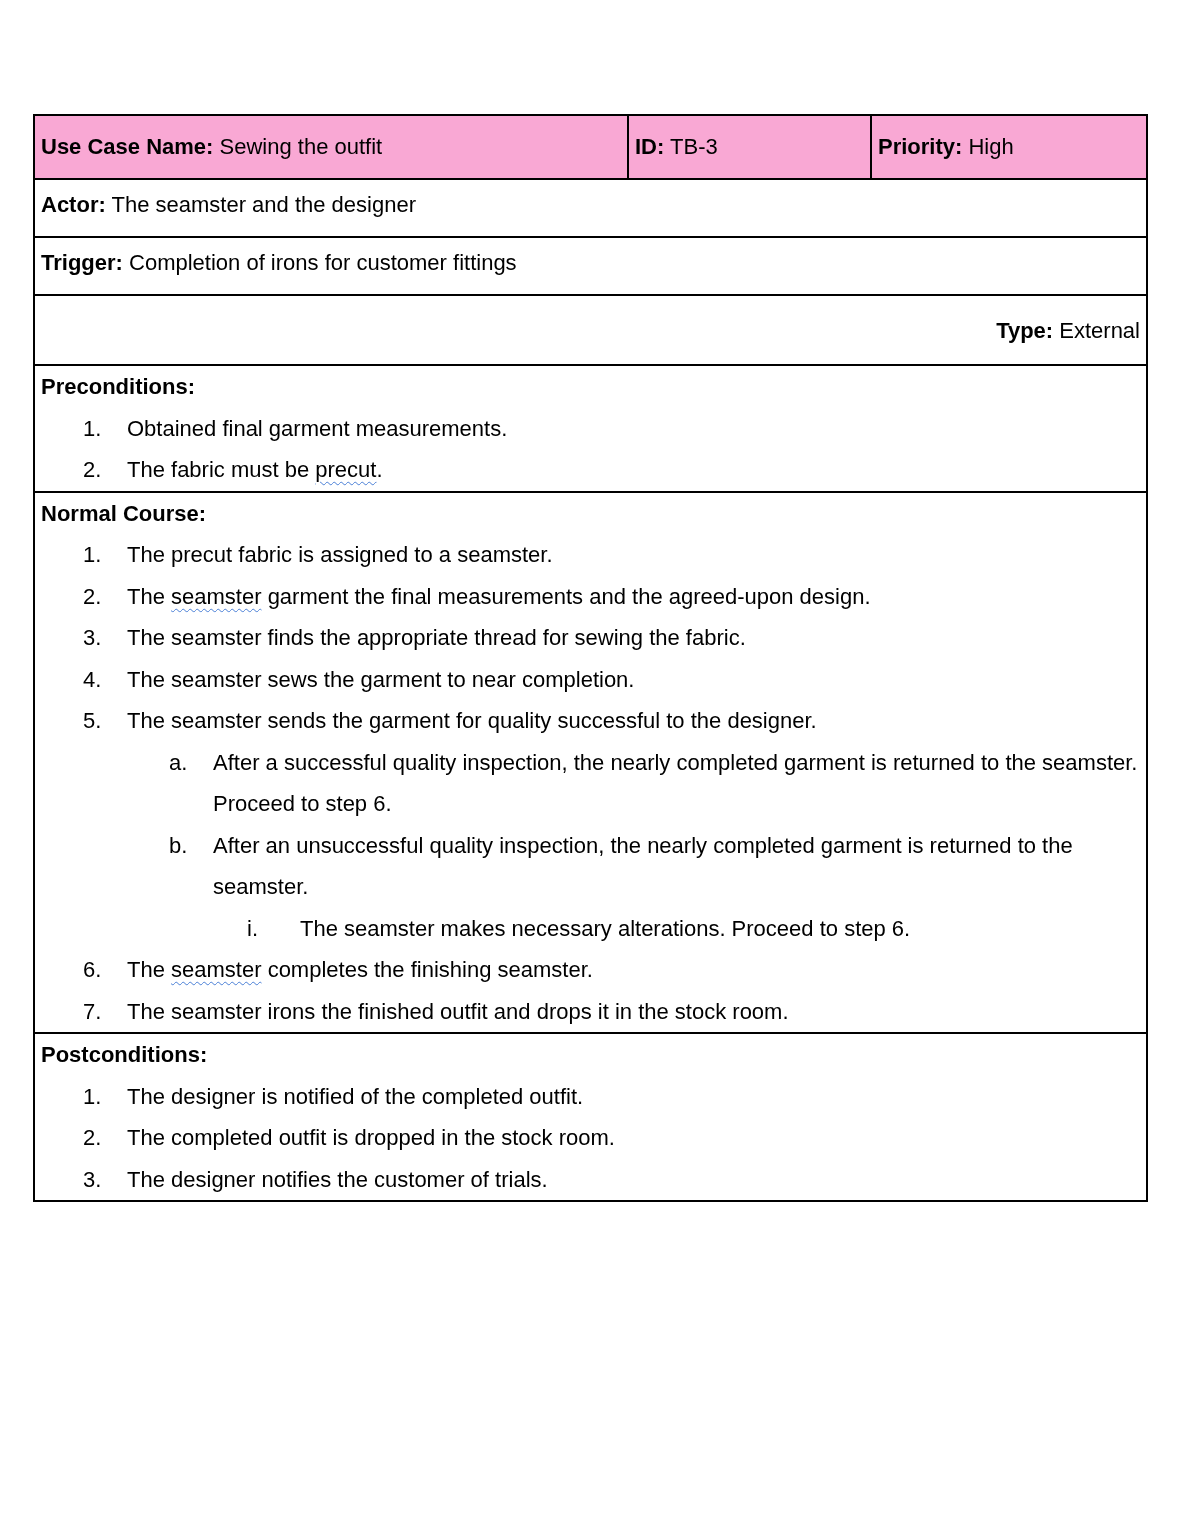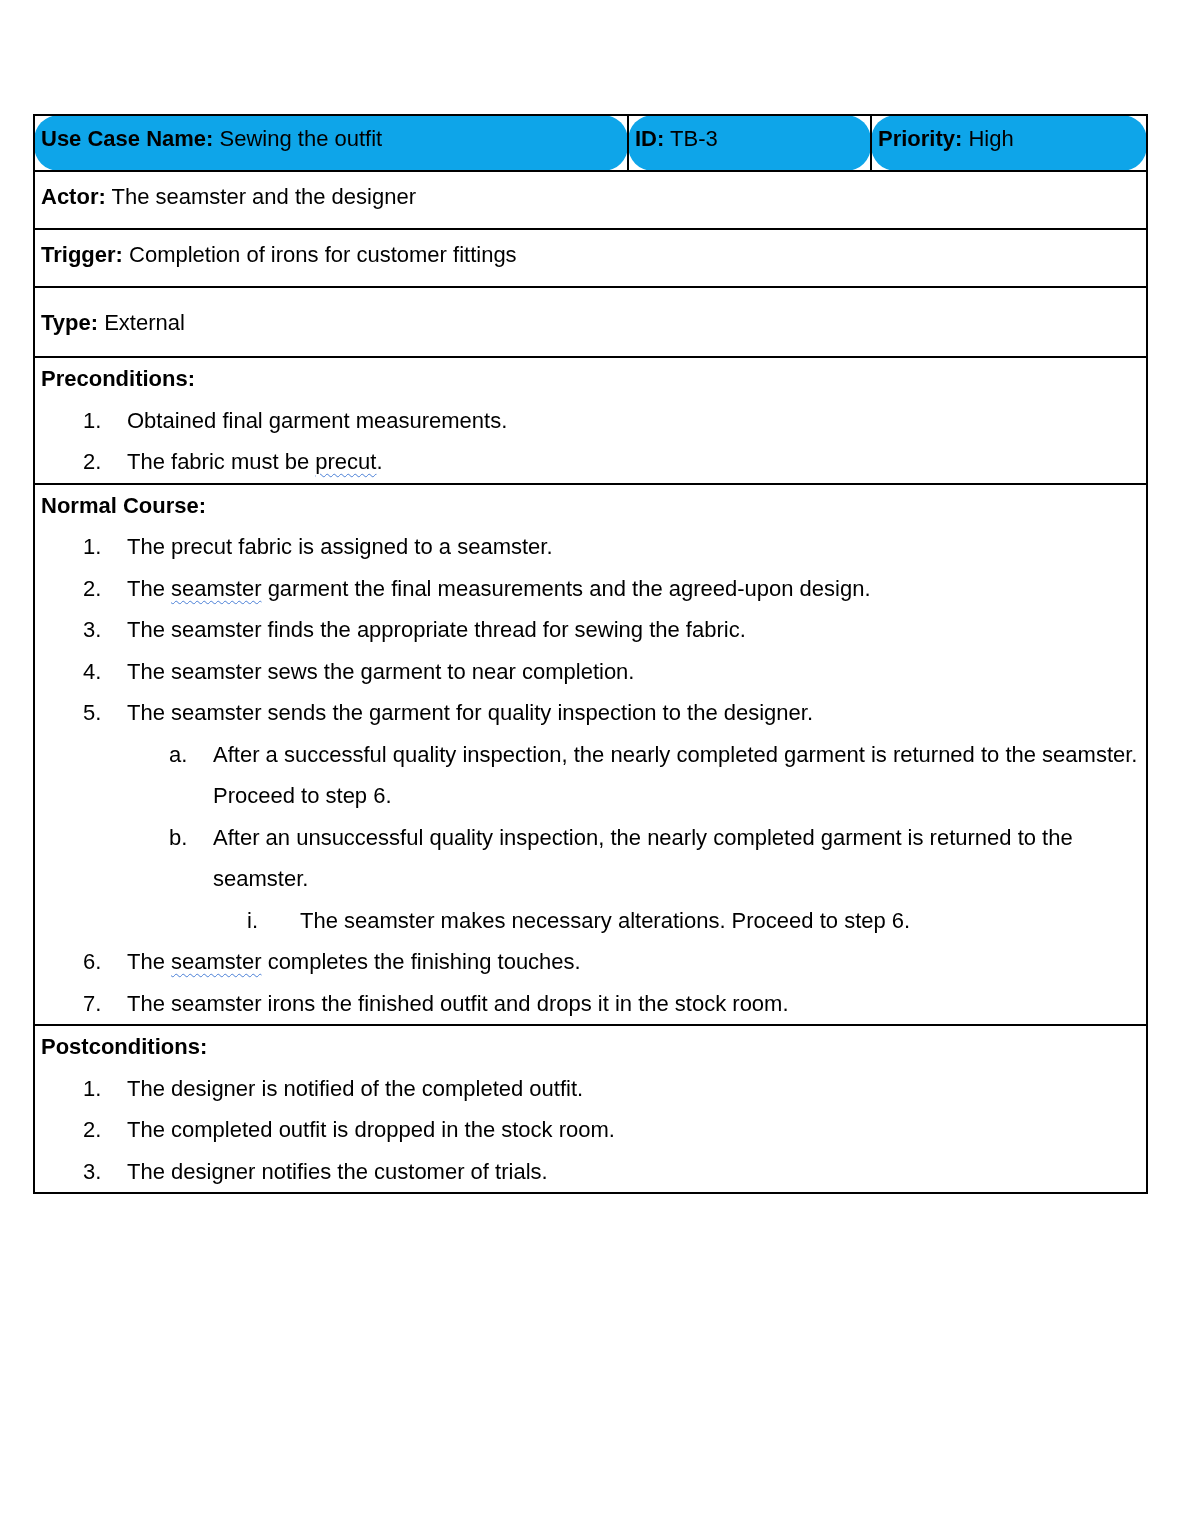--- a/index.html
+++ b/index.html
@@ -1,21 +1,21 @@
 <!DOCTYPE html>
 <html><head>
 <meta charset="utf-8">
 <style>
   html, body { margin: 0; padding: 0; background: #ffffff; }
   body { width: 1180px; height: 1538px; position: relative; font-family: "Liberation Sans", sans-serif; color: #000; }
   .uc-table { position: absolute; left: 33px; top: 114px; width: 1113px; border-collapse: collapse; table-layout: fixed; }
   .uc-table td { border: 2px solid #000; padding: 0 6px; vertical-align: top; font-size: 22px; line-height: 41.5px; }
-  .uc-table tr.head td { background: #0ea5e9; height: 52px; vertical-align: top; padding-top: 2px; line-height: 41px; border-radius: 25px; }
+  .uc-table tr.head td { background: #f9a8d4; height: 52px; vertical-align: top; padding-top: 10px; line-height: 41px; }
   .uc-table tr.simple td { height: 52px; padding-top: 4px; line-height: 41px; }
-  .uc-table tr.type td { height: 70px; padding-top: 14px; line-height: 41px; box-sizing: border-box; }
+  .uc-table tr.type td { height: 70px; padding-top: 14px; line-height: 41px; box-sizing: border-box; text-align: right; }
   b { font-weight: bold; }
   ol { margin: 0; padding: 0; list-style: none; }
   .li { position: relative; padding-left: 86px; }
   .li .num { position: absolute; left: 42px; width: 40px; }
   .sub .li { padding-left: 172px; }
   .sub .li .num { left: 128px; }
   .subsub .li { padding-left: 259px; }
   .subsub .li .num { left: 206px; }
   .spell { text-decoration: underline wavy #4a7fd6; text-decoration-thickness: 1px; text-underline-offset: 4px; }
   .block { padding-bottom: 4px; }
@@ -56,31 +56,31 @@
       </tr>
 
   <tr>
         <td colspan="3" class="block">
     <b>Normal Course:</b>
     <ol>
       <li class="li"><span class="num">1.</span><span>The precut fabric is assigned to a seamster.</span></li>
       <li class="li"><span class="num">2.</span><span>The </span><span class="spell">seamster</span><span> garment the final measurements and the agreed-upon design.</span></li>
       <li class="li"><span class="num">3.</span><span>The seamster finds the appropriate thread for sewing the fabric.</span></li>
       <li class="li"><span class="num">4.</span><span>The seamster sews the garment to near completion.</span></li>
-      <li class="li"><span class="num">5.</span><span>The seamster sends the garment for quality inspection to the designer.</span></li>
+      <li class="li"><span class="num">5.</span><span>The seamster sends the garment for quality successful to the designer.</span></li>
     </ol>
     <ol class="sub">
       <li class="li"><span class="num">a.</span><span>After a successful quality inspection, the nearly completed garment is returned to the seamster. Proceed to step 6.</span></li>
       <li class="li"><span class="num">b.</span><span>After an unsuccessful quality inspection, the nearly completed garment is returned to the seamster.</span></li>
     </ol>
     <ol class="subsub">
       <li class="li"><span class="num">i.</span><span>The seamster makes necessary alterations. Proceed to step 6.</span></li>
     </ol>
     <ol>
-      <li class="li"><span class="num">6.</span><span>The </span><span class="spell">seamster</span><span> completes the finishing touches.</span></li>
+      <li class="li"><span class="num">6.</span><span>The </span><span class="spell">seamster</span><span> completes the finishing seamster.</span></li>
       <li class="li"><span class="num">7.</span><span>The seamster irons the finished outfit and drops it in the stock room.</span></li>
     </ol>
   </td>
       </tr>
 
   <tr>
         <td colspan="3" class="block">
     <b>Postconditions:</b>
     <ol>
       <li class="li"><span class="num">1.</span><span>The designer is notified of the completed outfit.</span></li>

